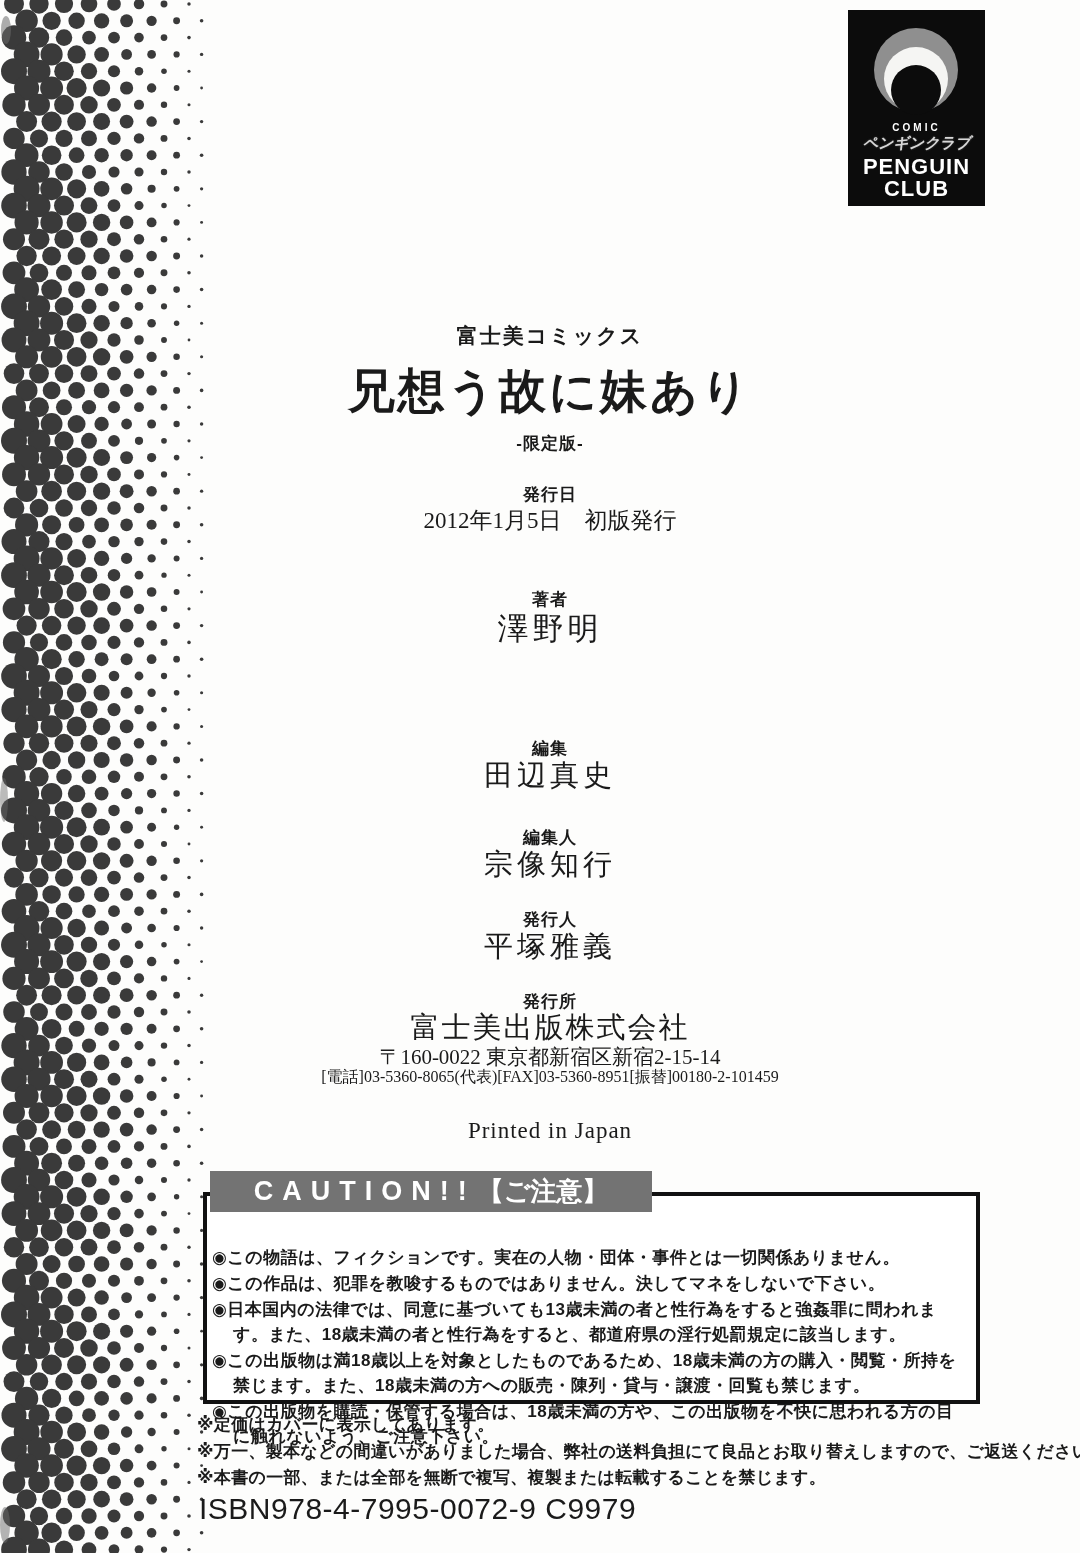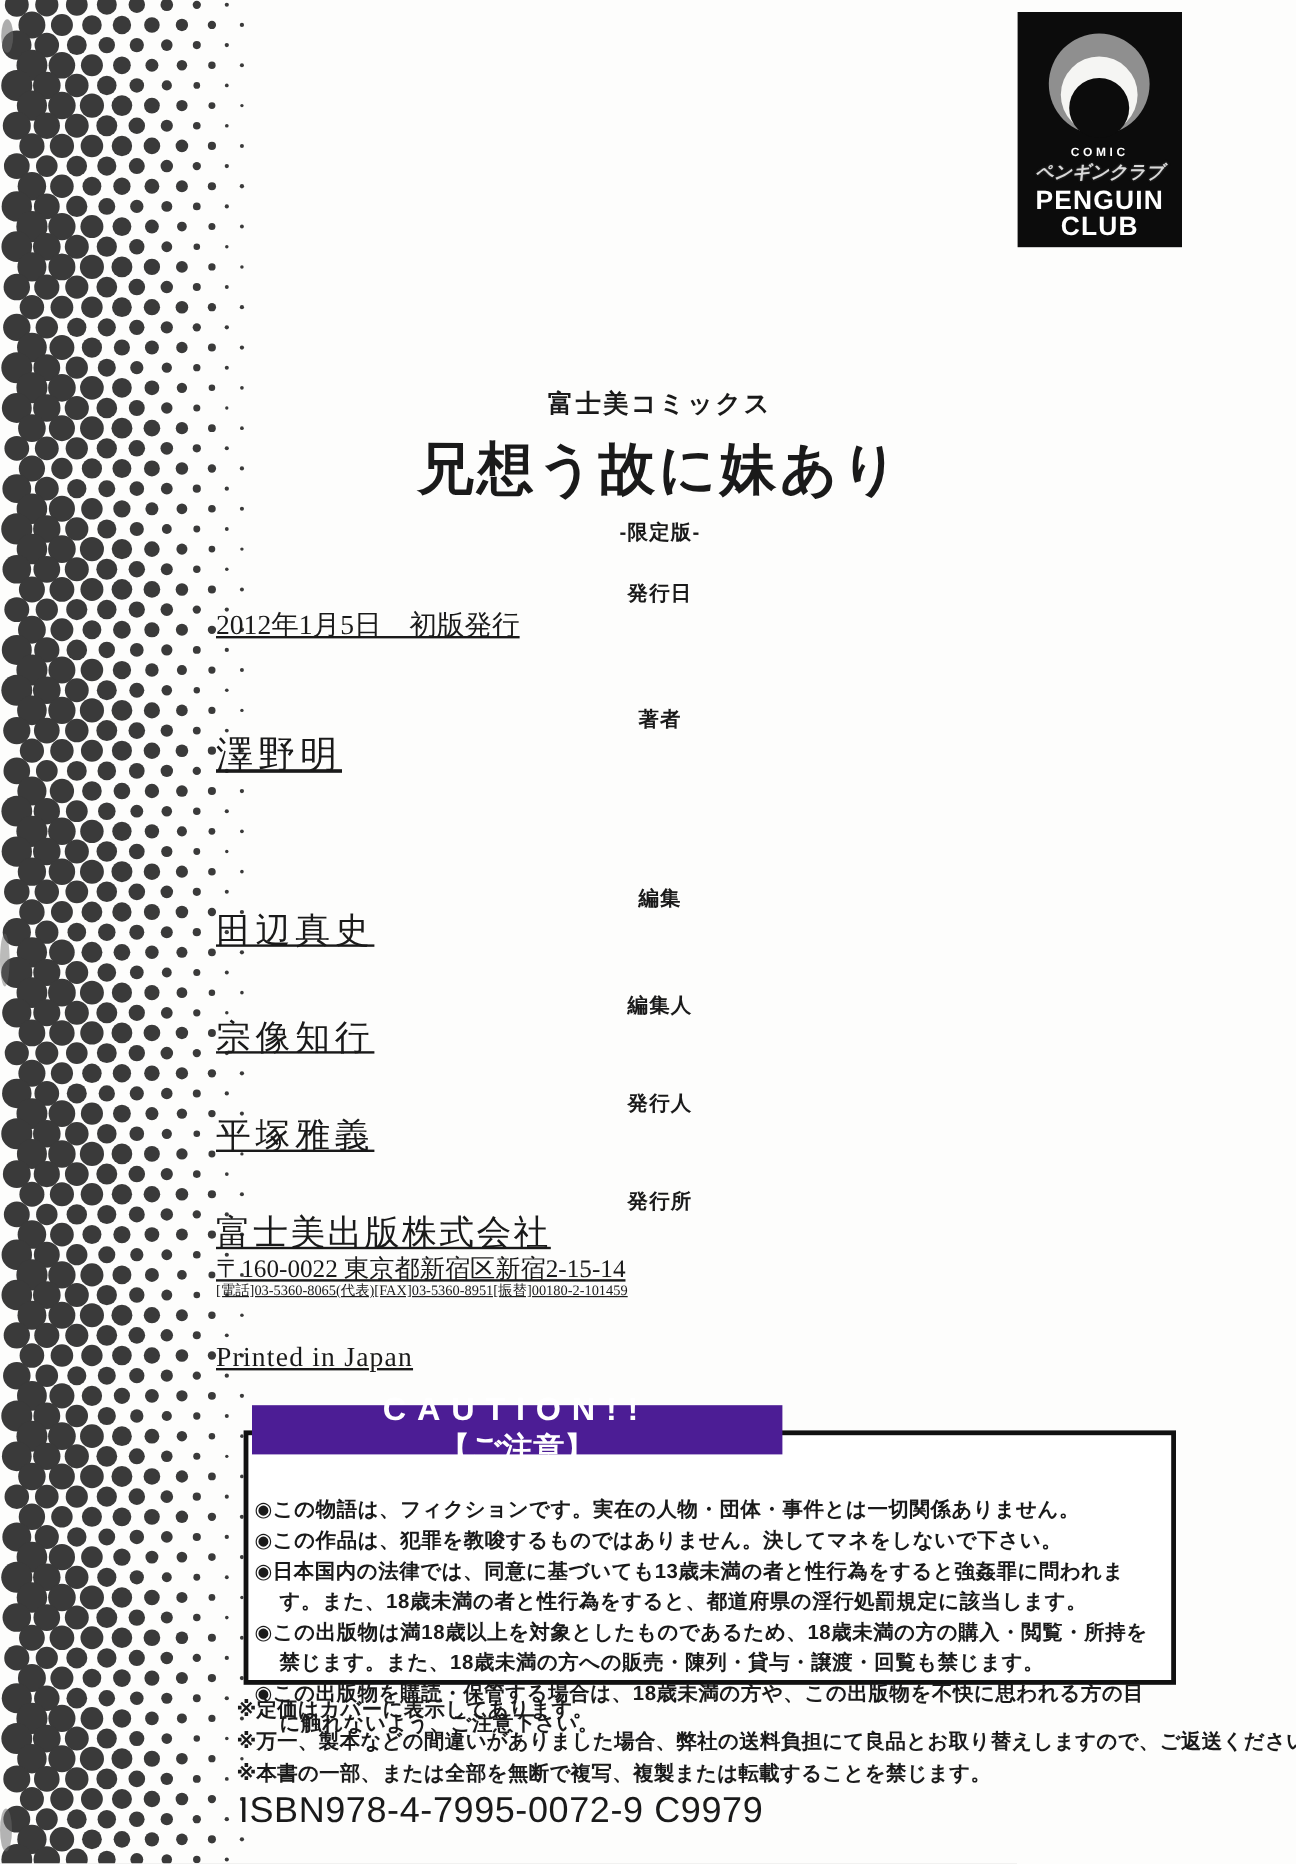--- a/index.html
+++ b/index.html
@@ -27,35 +27,35 @@
   .logo-en{position:absolute;left:0;width:100%;text-align:center;color:#ffffff;
     font-weight:900;font-size:22px;letter-spacing:1px;line-height:22px;}
 
   
   .series{left:180px;top:322px;width:740px;font-size:21px;letter-spacing:2px;}
   .book-title{left:120px;top:360px;width:860px;font-size:47px;font-weight:900;
     letter-spacing:3px;}
   .edition{left:180px;top:432px;width:740px;font-size:17px;font-weight:bold;letter-spacing:1px;}
 
   .label{left:180px;width:740px;font-size:17px;font-weight:bold;letter-spacing:1px;text-align:center;}
-  .value{left:180px;width:740px;text-decoration:underline;}
+  .value{left:180px;width:740px;text-align:center;}
 
   .date-line{top:505px;font-size:23px;}
   .author-name{top:608px;font-size:31px;letter-spacing:4px;}
   .copyright{top:652px;font-size:20px;font-weight:bold;letter-spacing:1px;}
   .person-name{font-size:29px;letter-spacing:4px;}
   .pub-name{top:1008px;font-size:29px;letter-spacing:2px;}
   .postal{top:1043px;font-size:21px;}
-  .contact{top:1067px;font-size:12px;}
+  .contact{top:1067px;font-size:16px;}
   .printed{top:1118px;font-size:23px;letter-spacing:1px;}
 
   
   .caution-box{left:203px;top:1192px;width:769px;height:204px;border:4px solid #111;background:#fff;}
-  .caution-header{left:210px;top:1171px;width:442px;height:41px;background:#4c1d95;color:#fff;
-    display:flex;align-items:center;justify-content:center;white-space:nowrap;flex-direction:column;}
+  .caution-header{left:210px;top:1171px;width:442px;height:41px;background:#737373;color:#fff;
+    display:flex;align-items:center;justify-content:center;white-space:nowrap;}
   .caution-header .en{font-weight:900;font-size:27px;letter-spacing:9px;margin-right:2px;}
   .caution-header .jp{font-weight:900;font-size:26px;letter-spacing:0;}
   .caution-items{position:absolute;left:212px;top:1213px;width:752px;margin-top:32px;}
   .caution-item{font-size:17px;font-weight:bold;line-height:25px;letter-spacing:0.5px;
     padding-left:21px;text-indent:-21px;margin-bottom:1px;}
   .caution-item .bullet{display:inline;}
 
   
   .footnotes{left:197px;top:1412px;width:780px;}
   .footnote{font-size:17px;font-weight:bold;line-height:26.5px;letter-spacing:0.3px;white-space:nowrap;}

